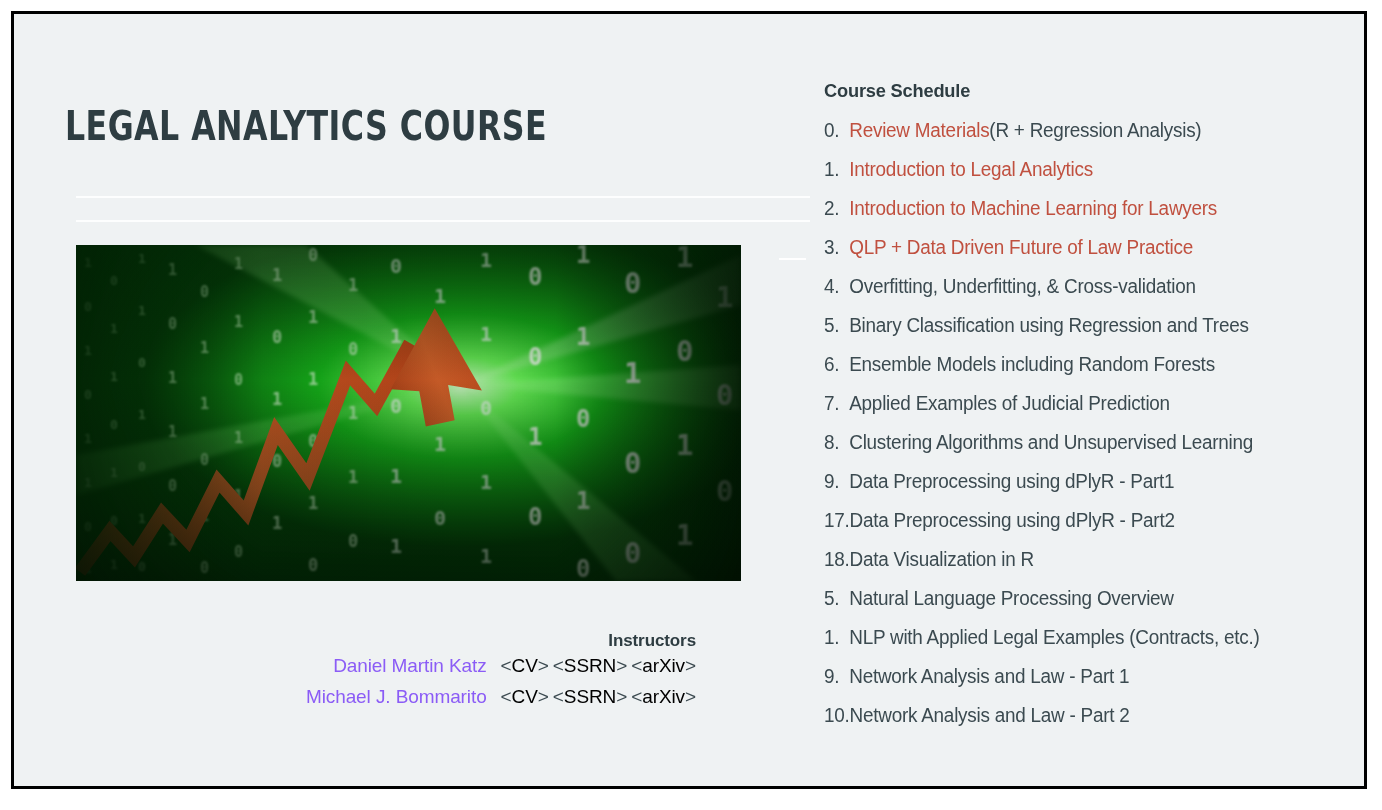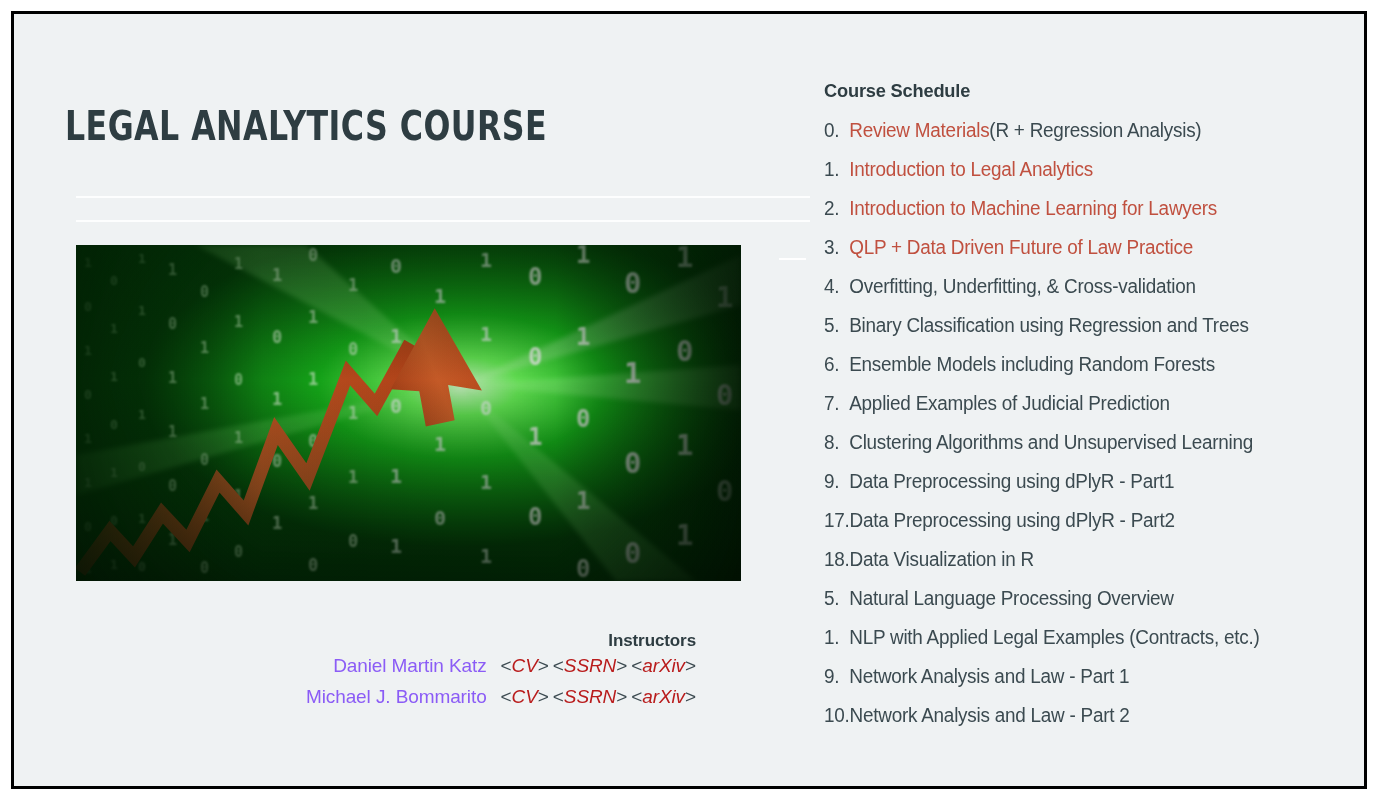--- a/index.html
+++ b/index.html
@@ -107,21 +107,21 @@
   .instructor-row {
     font-size: 19px;
     color: #c0503f;
     line-height: 1.62;
     white-space: nowrap;
     letter-spacing: -0.1px;
   }
   .instructor-name { color: #8b5cf6; }
   .link-group { margin-left: 14px; }
   .brk { color: #3b4a50; }
-  .lnk { color: #b91c1c; font-style: italic; }
+  .lnk { color: #000000; }
   .lnk-sep { display: inline-block; width: 4px; }
 
   
   .right-col {
     position: absolute;
     left: 810px;
     top: 0;
     width: 560px;
     height: 100%;
   }

